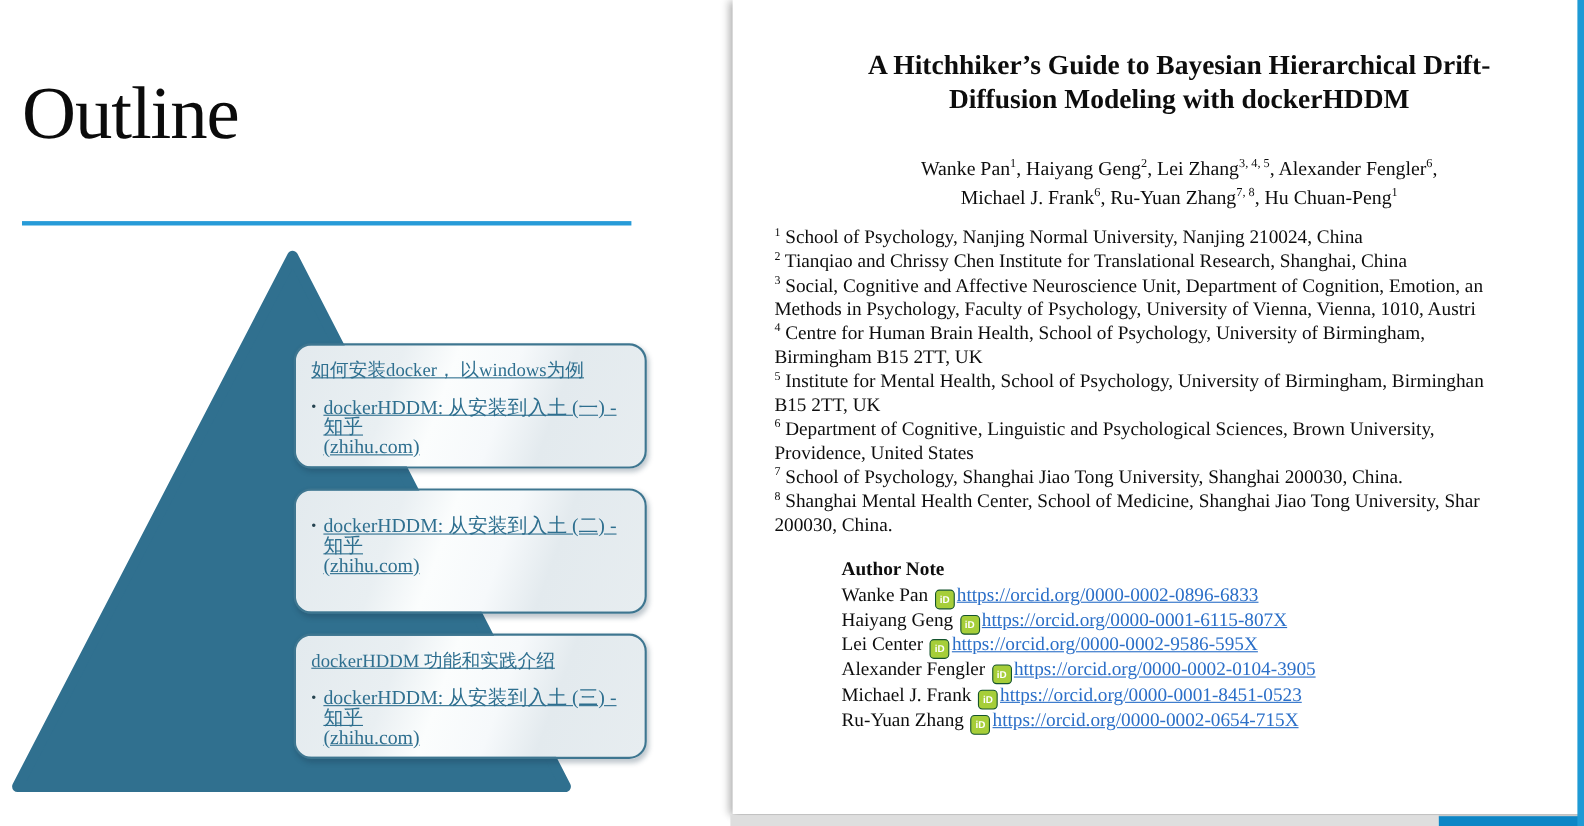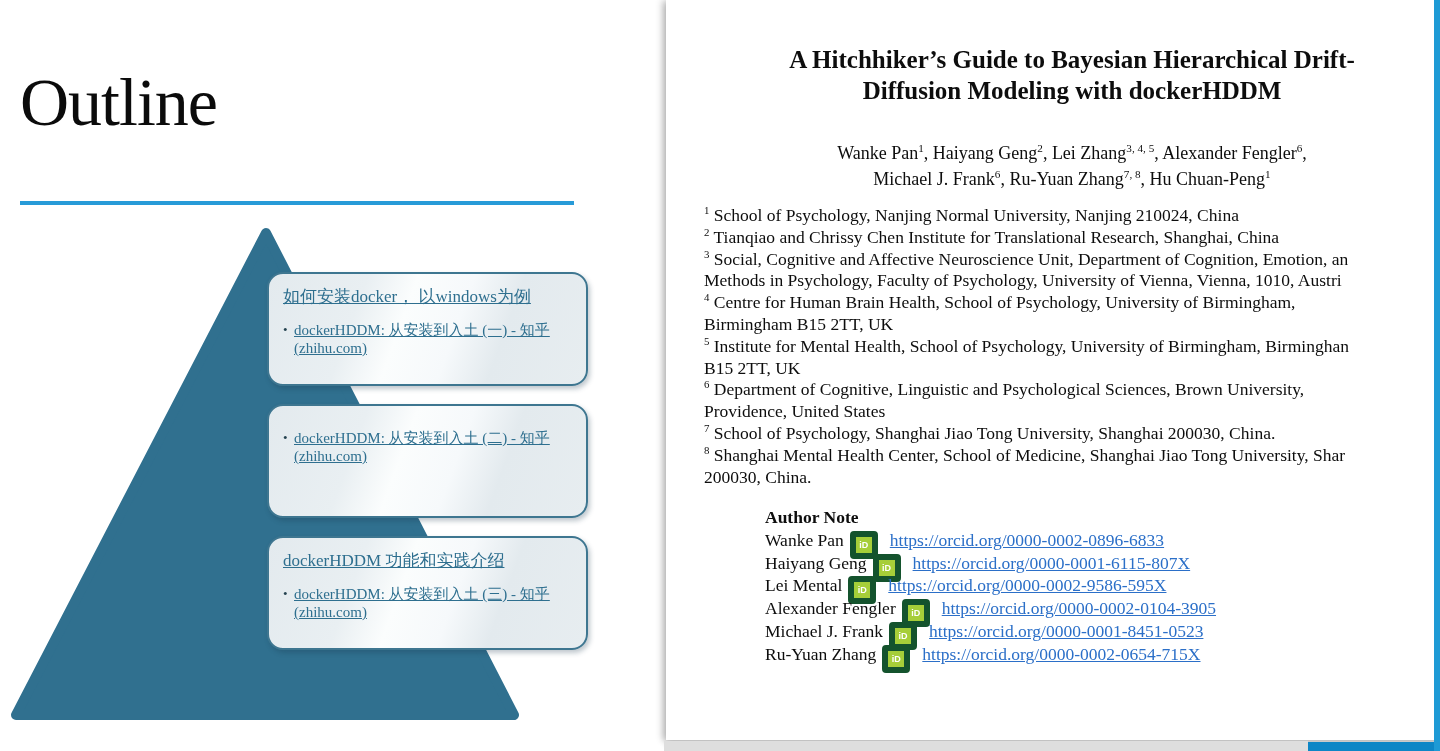--- a/index.html
+++ b/index.html
@@ -17,53 +17,54 @@
   }
   .title-rule{position:absolute;left:20px;top:201px;width:554px;height:4px;background:#279BD8;}
   .pyramid{position:absolute;left:0;top:0;}
 
   .pyr-box{
     position:absolute;left:267px;width:321px;height:114px;box-sizing:border-box;
     border:2px solid #3E7690;border-radius:16px;
     background:linear-gradient(110deg,#e3eaee 0%,#e9eff2 28%,#fbfdfd 42%,#f6f9fb 58%,#e3eaee 72%,#e7edf0 100%);
     box-shadow:2px 3px 5px rgba(25,55,75,.28);
     padding:11px 14px;
+    margin-top:40px;
   }
   .pyr-box-1{top:272px;}
   .pyr-box-2{top:404px;}
   .pyr-box-3{top:536px;}
   .pyr-title{
     display:inline-block;font-size:17px;line-height:24px;color:#2E6F8F;
     text-decoration:underline;white-space:nowrap;cursor:pointer;
   }
   .pyr-bullet{display:flex;margin-top:12px;}
   .dot{width:11px;flex:0 0 11px;font-size:13px;line-height:17px;color:#24424f;}
-  .pyr-link{font-size:15px;line-height:18px;color:#2E6F8F;text-decoration:underline;cursor:pointer;}
+  .pyr-link{font-size:18px;line-height:18px;color:#2E6F8F;text-decoration:underline;cursor:pointer;}
   .pyr-link span{display:block;}
 
   
   .page{
     position:absolute;left:666px;top:0;width:768px;height:740px;background:#ffffff;
     box-shadow:-4px 0 7px rgba(0,0,0,.20), 0 4px 7px rgba(0,0,0,.20);
     overflow:hidden;color:#0d0d0d;padding-left:44px;
   }
   .p-title{position:absolute;top:44px;left:0;width:100%;text-align:center;
     font-weight:700;font-size:25px;line-height:31px;}
   .p-authors{position:absolute;top:140px;left:0;width:100%;text-align:center;
     font-size:18px;line-height:26px;}
   .p-affils{position:absolute;top:205px;left:38px;width:1200px;
     font-size:17.5px;line-height:21.8px;white-space:nowrap;}
   sup{font-size:.62em;line-height:0;}
   .p-note{position:absolute;top:506px;left:99px;font-size:17.5px;line-height:22.8px;}
   .p-note-h{font-weight:700;}
   .note-row{white-space:nowrap;height:22.8px;}
   .note-name{color:#0d0d0d;}
   .orcid{
-    display:inline-block;width:16px;height:16px;margin:0 12px 0 6px;
-    background:#A6CE39;border:6px solid #14532d;border-radius:4px;
+    display:inline-block;width:16px;height:16px;margin:0 2px 0 6px;
+    background:#A6CE39;border:1px solid #14532d;border-radius:4px;
     color:#ffffff;font-family:"Liberation Sans",sans-serif;font-weight:700;
     font-size:9px;line-height:16px;text-align:center;vertical-align:-2px;
   }
   .note-link{color:#2B6FC8;text-decoration:underline;cursor:pointer;}
 
   
   .strip-gray{position:absolute;left:664px;top:741px;width:644px;height:10px;background:#dedede;}
   .strip-blue{position:absolute;left:1308px;top:742px;width:132px;height:9px;background:#0D86C6;}
   .bar-blue{position:absolute;left:1434px;top:0;width:6px;height:751px;background:#1E9AD5;}
 </style>
@@ -137,21 +138,21 @@
         <div>Providence, United States</div>
         <div><sup>7</sup> School of Psychology, Shanghai Jiao Tong University, Shanghai 200030, China.</div>
         <div><sup>8</sup> Shanghai Mental Health Center, School of Medicine, Shanghai Jiao Tong University, Shar</div>
         <div>200030, China.</div>
       </div>
 
     <div class="p-note" id="note">
       <div class="p-note-h">Author Note</div>
     <div class="note-row"><span class="note-name">Wanke Pan</span><span class="orcid">iD</span><a class="note-link">https://orcid.org/0000-0002-0896-6833</a></div>
         <div class="note-row"><span class="note-name">Haiyang Geng</span><span class="orcid">iD</span><a class="note-link">https://orcid.org/0000-0001-6115-807X</a></div>
-        <div class="note-row"><span class="note-name">Lei Mental</span><span class="orcid">iD</span><a class="note-link">https://orcid.org/0000-0002-9586-595X</a></div>
+        <div class="note-row"><span class="note-name">Lei Center</span><span class="orcid">iD</span><a class="note-link">https://orcid.org/0000-0002-9586-595X</a></div>
         <div class="note-row"><span class="note-name">Alexander Fengler</span><span class="orcid">iD</span><a class="note-link">https://orcid.org/0000-0002-0104-3905</a></div>
         <div class="note-row"><span class="note-name">Michael J. Frank</span><span class="orcid">iD</span><a class="note-link">https://orcid.org/0000-0001-8451-0523</a></div>
         <div class="note-row"><span class="note-name">Ru-Yuan Zhang</span><span class="orcid">iD</span><a class="note-link">https://orcid.org/0000-0002-0654-715X</a></div>
       </div>
   </section>
 
   <div class="strip-gray"></div>
   <div class="strip-blue"></div>
   <div class="bar-blue"></div>
 </div>

